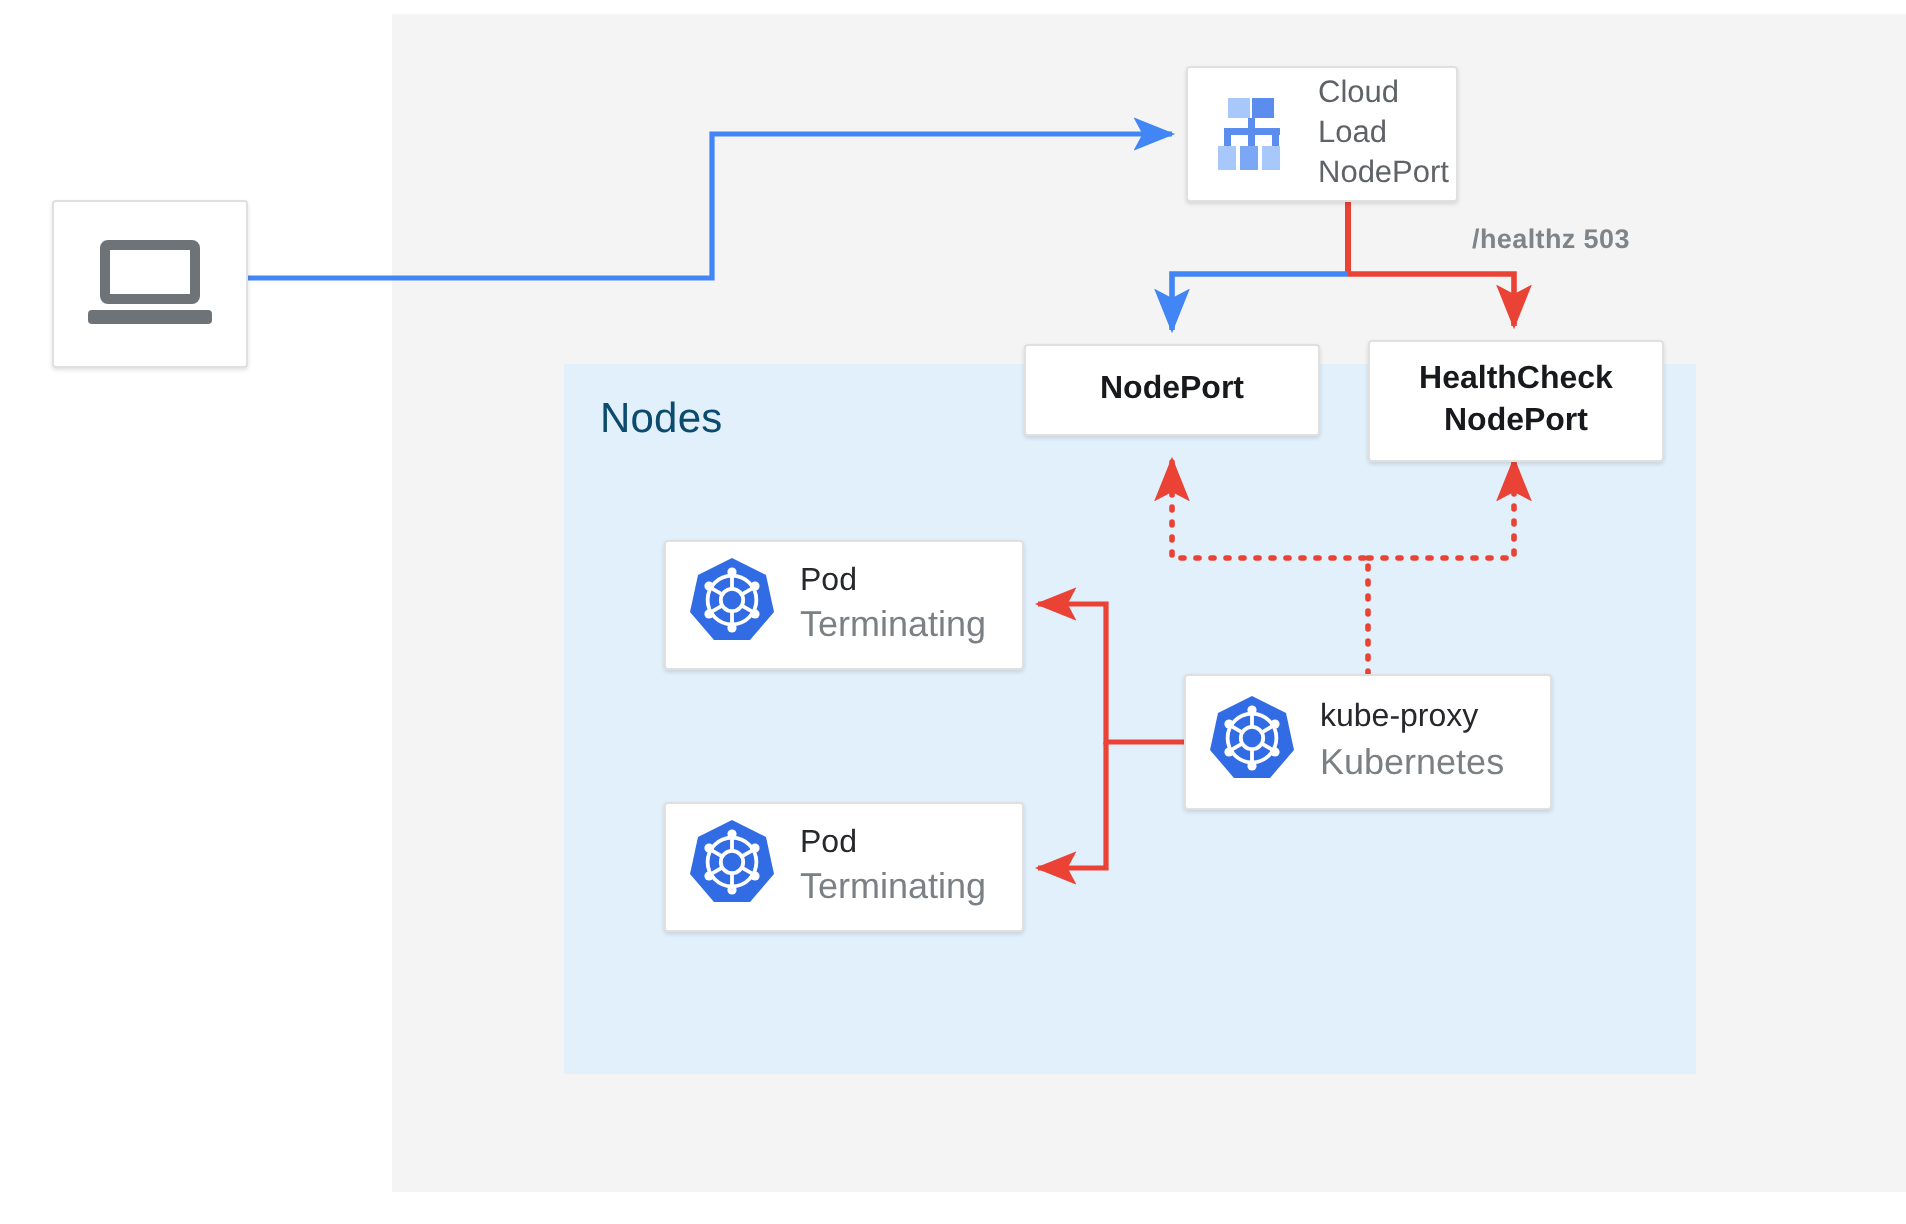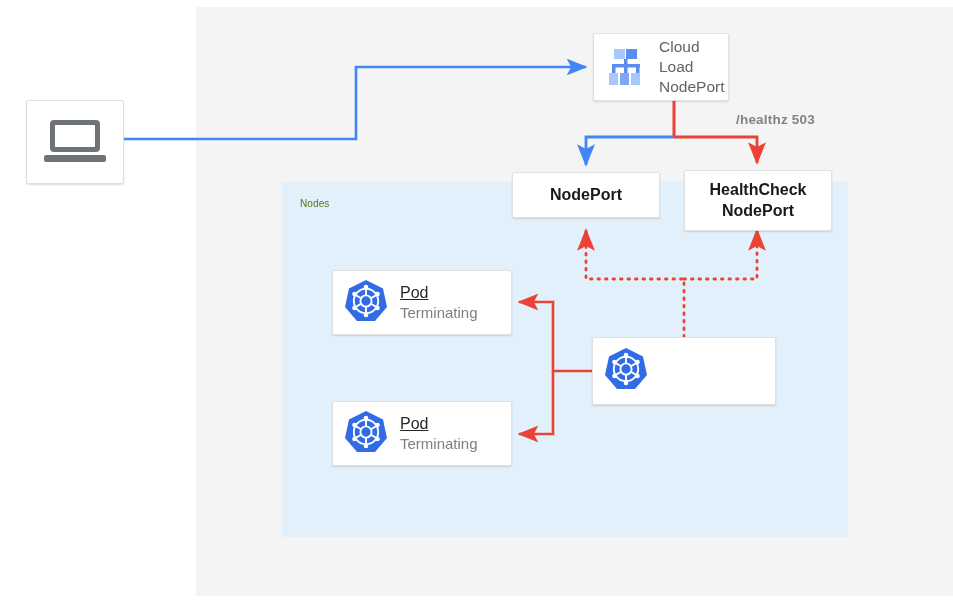--- a/index.html
+++ b/index.html
@@ -6,33 +6,33 @@
   body{width:953px;height:612px;position:relative;overflow:hidden;
        font-family:"Liberation Sans","DejaVu Sans",sans-serif;}
 
   .canvas{position:absolute;left:0;top:0;width:953px;height:612px;}
 
   
   .outer-panel{position:absolute;left:196px;top:7px;width:757px;height:589px;
                background:#f4f4f4;}
   .nodes-panel{position:absolute;left:282px;top:182px;width:566px;height:355px;
                background:#e2f0fb;}
-  .nodes-label{position:absolute;left:300px;top:198px;font-size:10px;color:#4d7c0f;
+  .nodes-label{position:absolute;left:300px;top:198px;font-size:21px;color:#0c4a6e;
                letter-spacing:.1px;}
 
   
   .card{position:absolute;background:#ffffff;border:1px solid #e0e0e0;
         border-radius:2px;box-shadow:0 1px 2px rgba(0,0,0,.13);
         box-sizing:border-box;}
 
   .card-row{display:flex;align-items:center;height:100%;padding:0 10px;gap:11px;}
   .card-text{display:flex;flex-direction:column;justify-content:center;line-height:1.28;}
   .t-main{font-size:15.5px;color:#5f6368;}
-  .t-main-dark{font-size:16px;color:#26282b;text-decoration:underline;}
-  .t-sub{font-size:15px;color:#7b8085;}
+  .t-main-dark{font-size:16px;color:#26282b;}
+  .t-sub{font-size:18px;color:#7b8085;}
 
   .card-center{display:flex;align-items:center;justify-content:center;height:100%;
                text-align:center;padding:0 6px;box-sizing:border-box;}
   .t-bold{font-size:16px;font-weight:bold;color:#17191c;line-height:1.3;}
 
   
   #client-box{left:26px;top:100px;width:98px;height:84px;}
   #clb-box{left:593px;top:33px;width:136px;height:68px;}
   #nodeport-box{left:512px;top:172px;width:148px;height:46px;}
   #hcnodeport-box{left:684px;top:170px;width:148px;height:61px;}
@@ -224,16 +224,20 @@
                      M12.4,29.1 L18.1,25.8 M27.9,20.2 L33.6,16.9"></path>
           </g>
           <circle cx="23" cy="9" r="2.3" fill="#ffffff"></circle>
           <circle cx="34.5" cy="16" r="2.3" fill="#ffffff"></circle>
           <circle cx="34.5" cy="30" r="2.3" fill="#ffffff"></circle>
           <circle cx="23" cy="37" r="2.3" fill="#ffffff"></circle>
           <circle cx="11.5" cy="30" r="2.3" fill="#ffffff"></circle>
           <circle cx="11.5" cy="16" r="2.3" fill="#ffffff"></circle>
         </svg>
       </span>
+      <div class="card-text">
+        <span class="t-main-dark">kube-proxy</span>
+        <span class="t-sub">Kubernetes</span>
+      </div>
     </div>
   </div>
 
 </div>
 
 </body></html>

